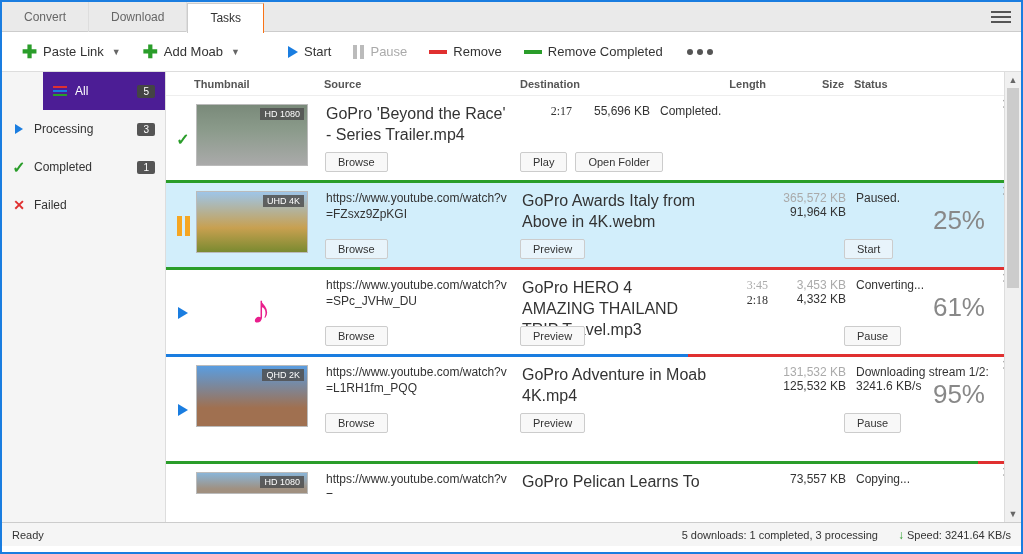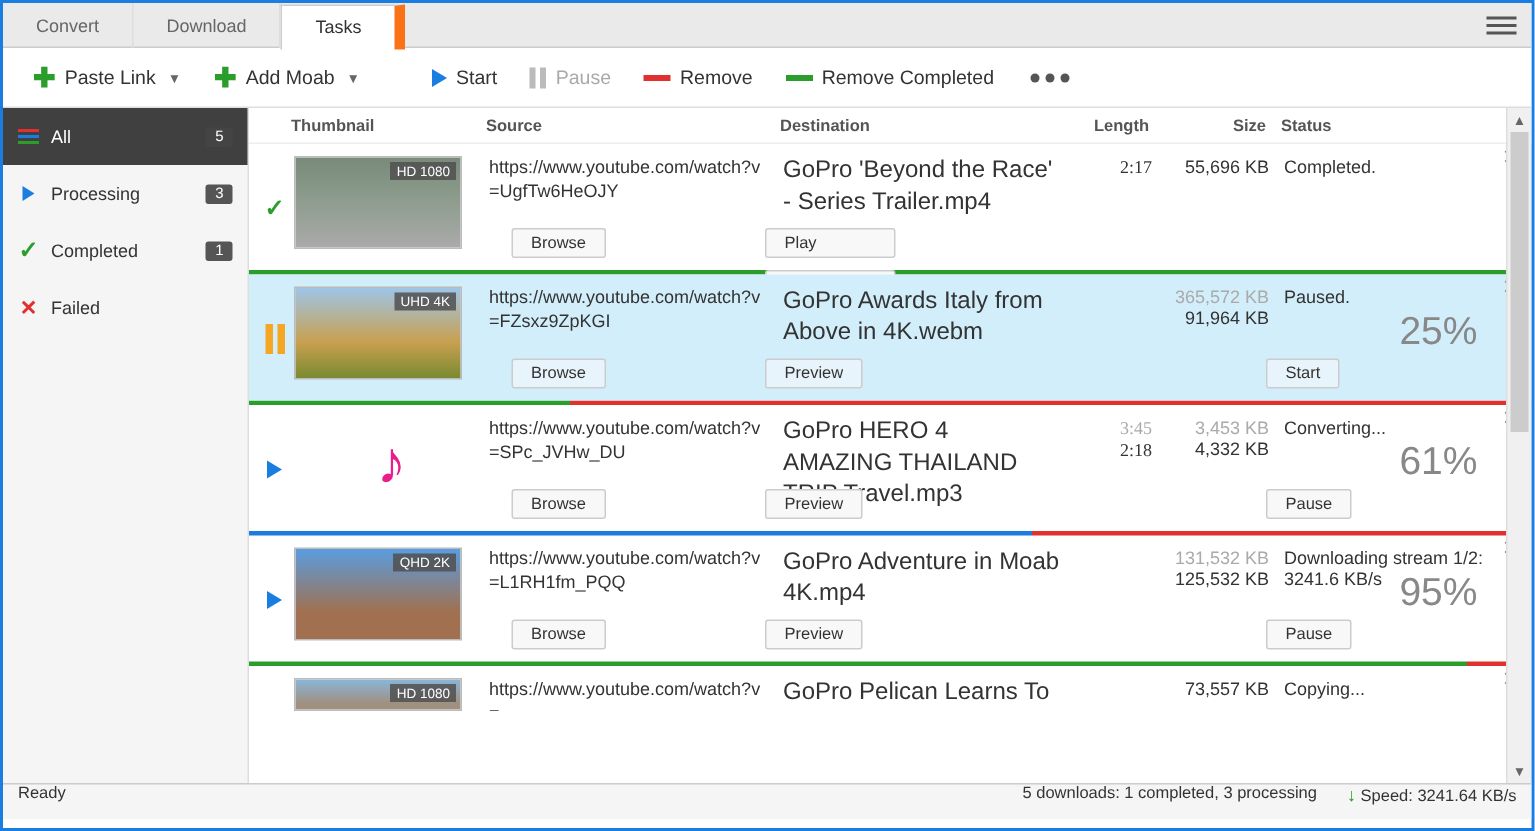--- a/index.html
+++ b/index.html
@@ -1,37 +1,37 @@
 <!DOCTYPE html>
 <html><head>
 <meta charset="utf-8">
 <style>
 * { box-sizing: border-box; margin: 0; padding: 0; }
 body { font-family: "Segoe UI", Tahoma, sans-serif; font-size: 12px; color: #333; background: #fff; width: 1023px; height: 554px; overflow: hidden; border: 2px solid #1a7de0; }
 .tabsbar { display: flex; align-items: center; background: #eaeaea; height: 30px; border-bottom: 1px solid #ccc; }
 .tab { padding: 0 22px; height: 30px; display: flex; align-items: center; cursor: pointer; color: #666; border-right: 1px solid #ddd; }
-.tab.active { background: #fff; color: #333; border-top: 1px solid #ccc; border-right: 7px solid #f97316; border-left: 1px solid #ccc; position: relative; top: 1px; }
+.tab.active { background: #fff; color: #333; border-top: 1px solid #ccc; border-right: 1px solid #f97316; border-left: 1px solid #ccc; position: relative; top: 1px; }
 .hamburger { margin-left: auto; margin-right: 10px; display: flex; flex-direction: column; gap: 3px; cursor: pointer; }
 .hamburger span { width: 20px; height: 2px; background: #555; }
 .toolbar { display: flex; align-items: center; height: 40px; padding: 0 12px; gap: 6px; background: #fff; border-bottom: 1px solid #ddd; }
 .tbtn { display: flex; align-items: center; gap: 6px; padding: 4px 8px; cursor: pointer; font-size: 13px; }
 .plus-green { color: #2a9d2a; font-size: 18px; font-weight: bold; }
 .dd { color: #666; font-size: 9px; margin-left: 2px; }
 .play-blue { width: 0; height: 0; border-left: 10px solid #1a7de0; border-top: 6px solid transparent; border-bottom: 6px solid transparent; }
 .pause-gray { display: flex; gap: 3px; }
 .pause-gray span { width: 4px; height: 14px; background: #bbb; }
 .rm-red { width: 18px; height: 4px; background: #e03030; }
 .rm-green { width: 18px; height: 4px; background: #2a9d2a; }
 .dots { display: flex; gap: 4px; margin-left: 10px; }
 .dots span { width: 6px; height: 6px; background: #555; border-radius: 50%; }
 .disabled { color: #aaa; }
 .main { display: flex; height: 450px; }
 .sidebar { width: 164px; background: #f5f5f5; border-right: 1px solid #ddd; }
 .sb-item { display: flex; align-items: center; padding: 12px 10px; cursor: pointer; gap: 8px; }
-.sb-item.active { background: #404040; color: #fff; }
+.sb-item.active { background: #4c1d95; color: #fff; margin-left: 41px; }
 .sb-badge { margin-left: auto; background: #555; color: #fff; font-size: 10px; padding: 1px 6px; border-radius: 2px; }
 .sb-item.active .sb-badge { background: #444; }
 .sb-icon { width: 14px; height: 14px; display: inline-flex; align-items: center; justify-content: center; }
 .all-icon { display: flex; flex-direction: column; gap: 2px; }
 .all-icon span { width: 14px; height: 2px; }
 .check-green { color: #2a9d2a; font-size: 16px; font-weight: bold; }
 .x-red { color: #e03030; font-size: 14px; font-weight: bold; }
 .content { flex: 1; display: flex; flex-direction: column; overflow: hidden; position: relative; }
 .thead { display: flex; background: #fff; border-bottom: 1px solid #eee; font-size: 11px; color: #555; height: 24px; align-items: center; padding-left: 28px; font-weight: bold; }
 .th-thumb { width: 130px; }
@@ -56,25 +56,25 @@
 .dest-col .fname { font-size: 16px; line-height: 1.3; margin-bottom: 14px; }
 .len-col { width: 50px; text-align: right; font-size: 12px; font-family: Liberation Serif, serif; }
 .size-col { width: 78px; text-align: right; font-size: 12px; }
 .stat-col { flex: 1; padding-left: 10px; position: relative; }
 .stat-col .stxt { font-size: 12px; }
 .pct { font-size: 26px; color: #888; position: absolute; right: 30px; top: 14px; font-weight: 300; }
 .close-x { position: absolute; right: 8px; top: 0; color: #888; cursor: pointer; font-size: 14px; }
 .btn { display: inline-block; border: 1px solid #ccc; background: #f8f8f8; padding: 3px 12px; font-size: 11px; cursor: pointer; border-radius: 2px; }
 .row.paused .btn { background: #e8f4fb; }
 .btn-row { display: flex; gap: 8px; position: absolute; top: 56px; }
-.src-btns { left: 175px; }
-.dest-btns { left: 344px; flex-direction: column; }
+.src-btns { left: 159px; }
+.dest-btns { left: 354px; }
 .stat-btns { left: 678px; }
 .gray-total { color: #aaa; }
-.statusbar { display: flex; height: 24px; background: #f5f5f5; border-top: 1px solid #ccc; font-size: 11px; padding: 0 10px; gap: 20px; }
+.statusbar { display: flex; height: 24px; align-items: center; background: #f5f5f5; border-top: 1px solid #ccc; font-size: 11px; padding: 0 10px; gap: 20px; }
 .statusbar .sb-mid { margin-left: auto; }
 .dl-arrow { color: #2a9d2a; font-size: 12px; }
 .scrollbar { position: absolute; right: 0; top: 0; width: 17px; height: 100%; background: #f0f0f0; border-left: 1px solid #ddd; }
 .sb-arrow { height: 16px; display: flex; align-items: center; justify-content: center; color: #666; font-size: 9px; cursor: pointer; }
 .sb-thumb { background: #ccc; margin: 0 2px; }
 .thumb-bike { background: linear-gradient(180deg, #7a8a7a 0%, #8a9a8a 40%, #aaa 100%); }
 .thumb-italy { background: linear-gradient(180deg, #9ec5e8 0%, #c8a050 60%, #7a8a30 100%); }
 .thumb-moab { background: linear-gradient(180deg, #5a9de0 0%, #a07050 70%); }
 .thumb-pelican { background: linear-gradient(180deg, #8ab5d8 0%, #a09080 80%); }
 .bar-under { height: 3px; display: flex; }
@@ -173,23 +173,20 @@
 
       <div class="row" style="height:84px">
         <div class="status-col">
             <span class="check-green">✓</span>
           </div>
         <div class="thumb-col">
             <div class="thumb thumb-bike">
               <span class="res">HD 1080</span>
             </div>
           </div>
-        <div class="src-col">
-            <div class="url">https://www.youtube.com/watch?v=UgfTw6HeOJY</div>
-          </div>
         <div class="dest-col">
             <div class="fname">GoPro  'Beyond the Race' - Series Trailer.mp4</div>
           </div>
         <div class="len-col">2:17</div>
         <div class="size-col">55,696 KB</div>
         <div class="stat-col"><span class="stxt">Completed.</span></div>
         <span class="close-x">✕</span>
         <div class="btn-row src-btns">
             <span class="btn">Browse</span>
           </div>
@@ -273,21 +270,21 @@
           </div>
         <div class="btn-row stat-btns">
             <span class="btn">Pause</span>
           </div>
       </div>
       <div class="bar-under">
           <div style="width:61%;background:#1a7de0"></div>
           <div style="flex:1;background:#e03030"></div>
         </div>
 
-      <div class="row" style="height:84px">
+      <div class="row" style="height:104px">
         <div class="status-col">
             <span class="play-blue"></span>
           </div>
         <div class="thumb-col">
             <div class="thumb thumb-moab">
               <span class="res">QHD 2K</span>
             </div>
           </div>
         <div class="src-col">
             <div class="url">https://www.youtube.com/watch?v=L1RH1fm_PQQ</div>

